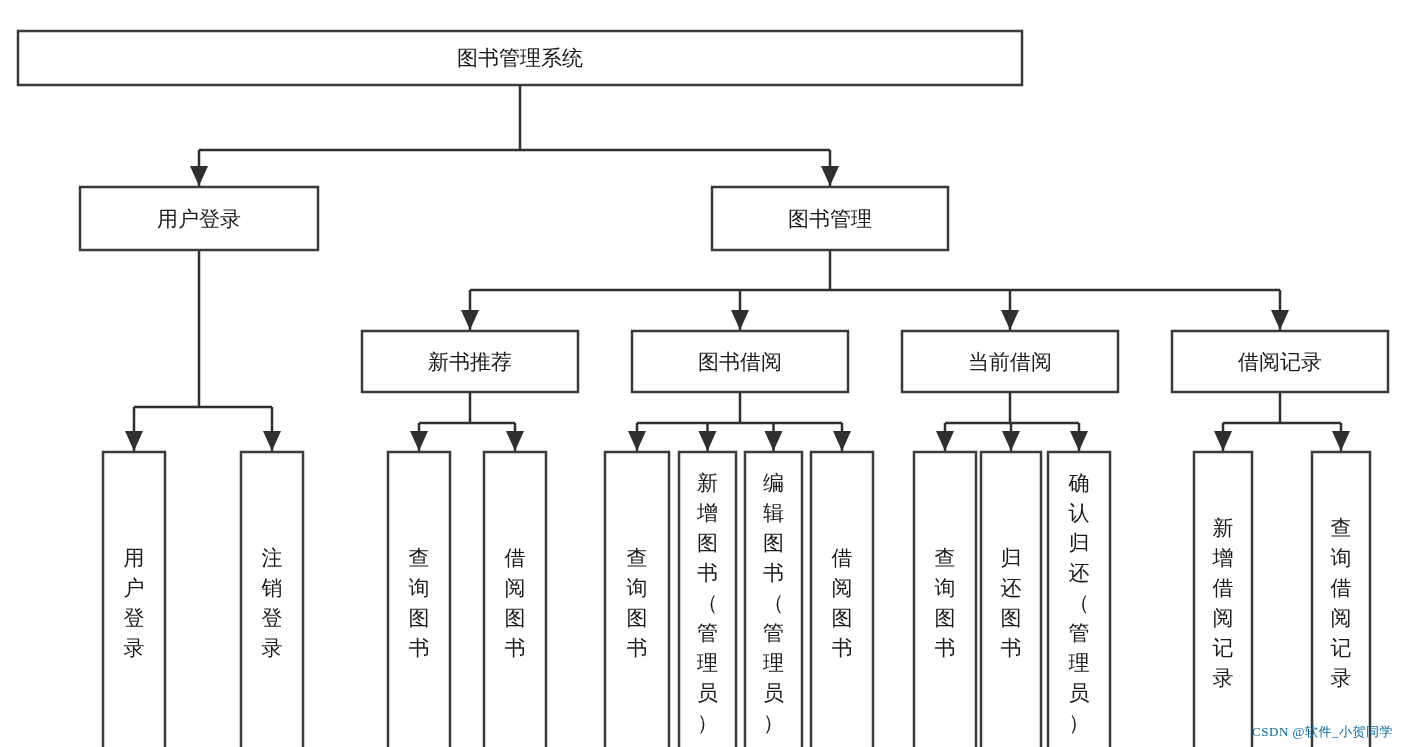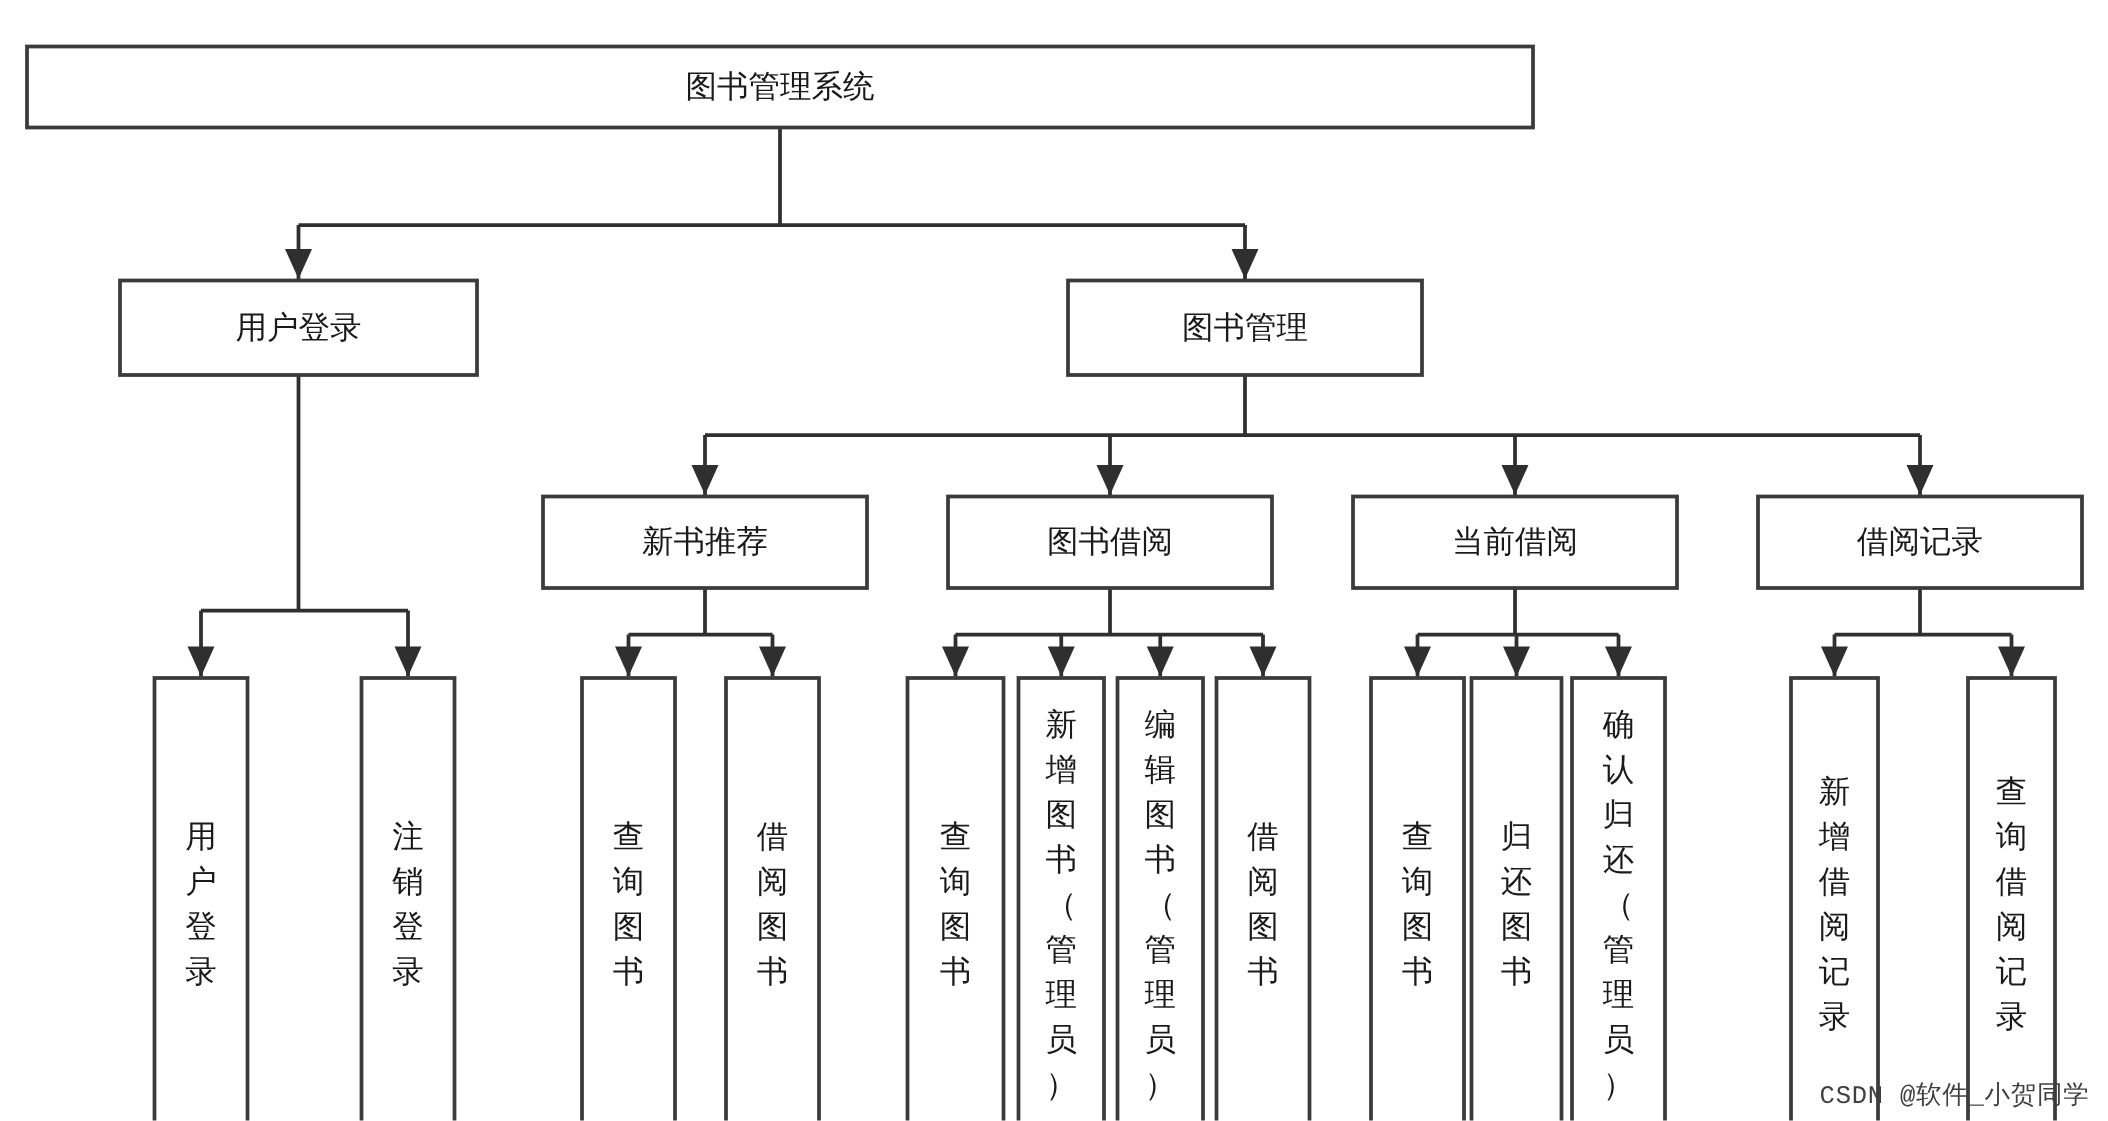--- a/index.html
+++ b/index.html
@@ -44,23 +44,23 @@
   .node-label-vertical {
     fill: #1a1a1a;
     font-family: "DejaVu Sans", "Liberation Sans", sans-serif;
     font-size: 21px;
     text-anchor: middle;
   }
   .watermark {
     position: absolute;
     right: 12px;
     bottom: 6px;
-    font-family: Liberation Mono, monospace;
-    font-size: 17px;
-    color: #404040;
+    font-family: Liberation Serif, serif;
+    font-size: 13px;
+    color: #0369a1;
     letter-spacing: 0.5px;
     white-space: nowrap;
     pointer-events: none;
   }
 </style>
 </head>
 <body>
 
 <div id="diagram-root">
   <svg id="diagram-svg" width="1405" height="747" viewBox="0 0 1405 747" xmlns="http://www.w3.org/2000/svg">

